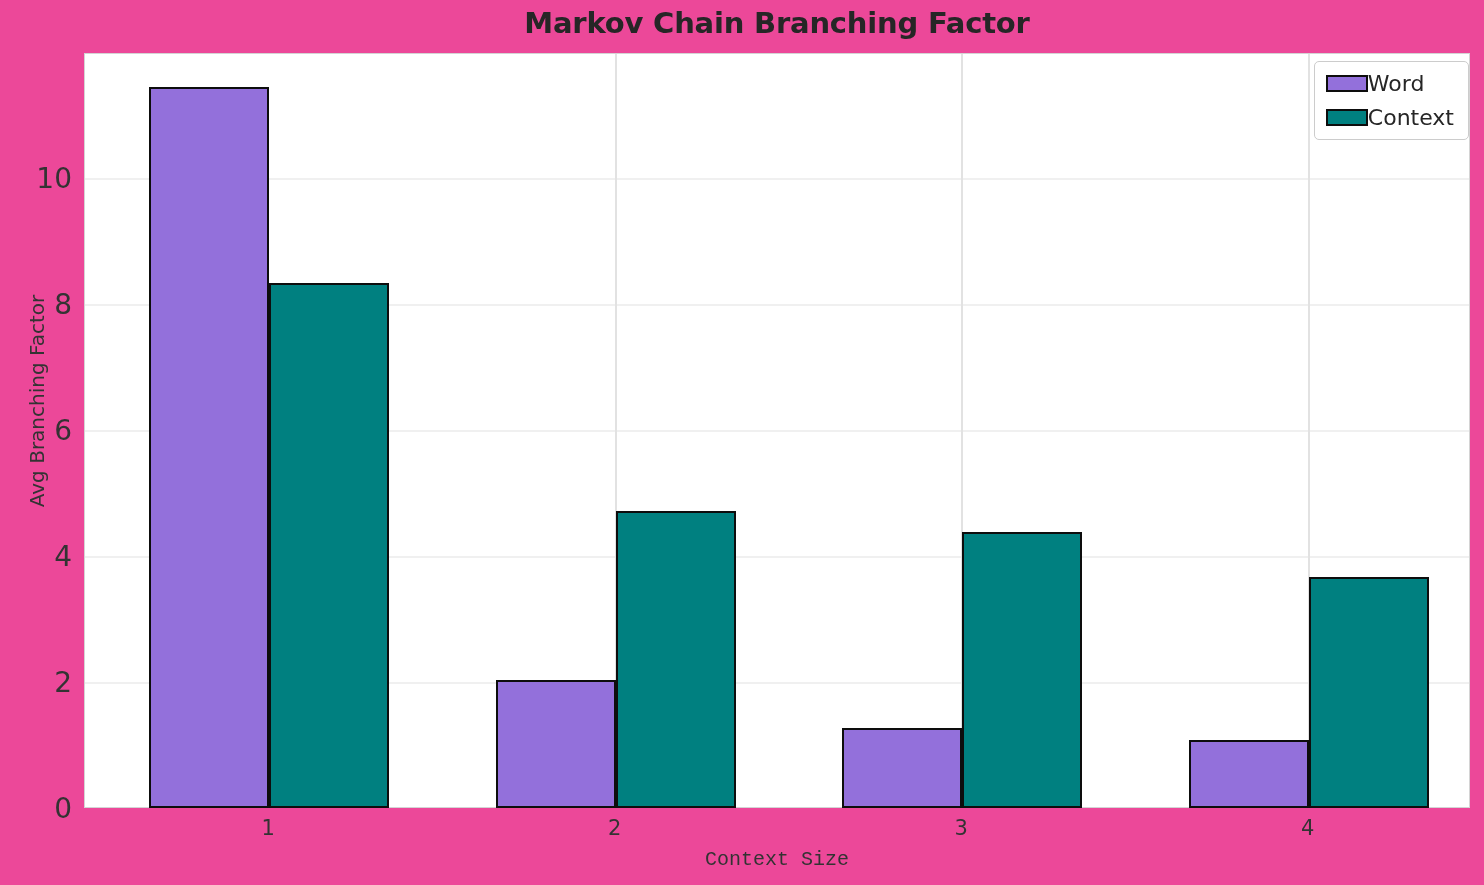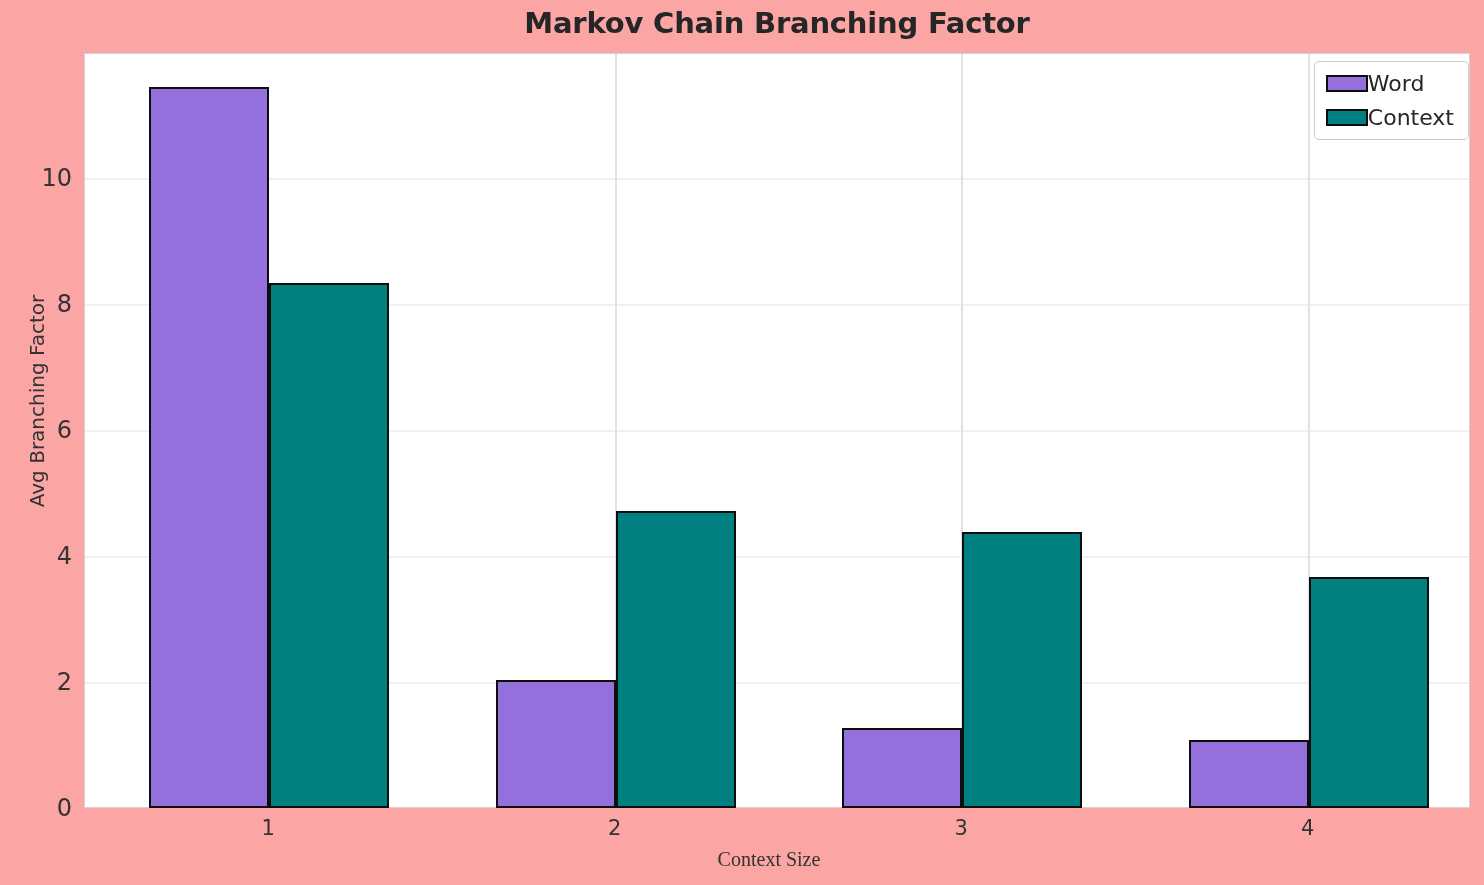--- a/index.html
+++ b/index.html
@@ -9,21 +9,21 @@
     height: 885px;
     background: #ffffff;
     font-family: "DejaVu Sans", sans-serif;
     overflow: hidden;
   }
 
   #figure {
     position: relative;
     width: 1484px;
     height: 885px;
-    background: #fca5a5;
+    background: #ec4899;
   }
 
   
   #chart-title {
     position: absolute;
     left: 84px;
     top: 6px;
     width: 1386px;
     text-align: center;
     font-size: 29px;
@@ -72,21 +72,21 @@
   }
   .bar.word    { background: #9370db; }
   .bar.subword { background: #008080; }
 
   
   .ytick-label {
     position: absolute;
     right: 0;
     width: 60px;
     text-align: right;
-    font-size: 24px;
+    font-size: 28px;
     color: #333333;
     transform: translateY(-50%);
     font-family: "DejaVu Sans", sans-serif;
   }
   #ytick-labels {
     position: absolute;
     left: 8px;
     top: 53px;
     width: 64px;
     height: 755px;
@@ -118,27 +118,27 @@
     width: 80px;
     margin-left: -40px;
     text-align: center;
     font-size: 21px;
     color: #333333;
     font-family: "DejaVu Sans", sans-serif;
   }
 
   #xlabel {
     position: absolute;
-    left: 76px;
+    left: 84px;
     top: 848px;
     width: 1386px;
     text-align: center;
     font-size: 20px;
     color: #333333;
-    font-family: Liberation Serif, serif;
+    font-family: Liberation Mono, monospace;
   }
 
   
   #legend {
     position: absolute;
     right: 15px;
     top: 61px;
     background: #ffffff;
     border: 1.3px solid #cccccc;
     border-radius: 5px;

